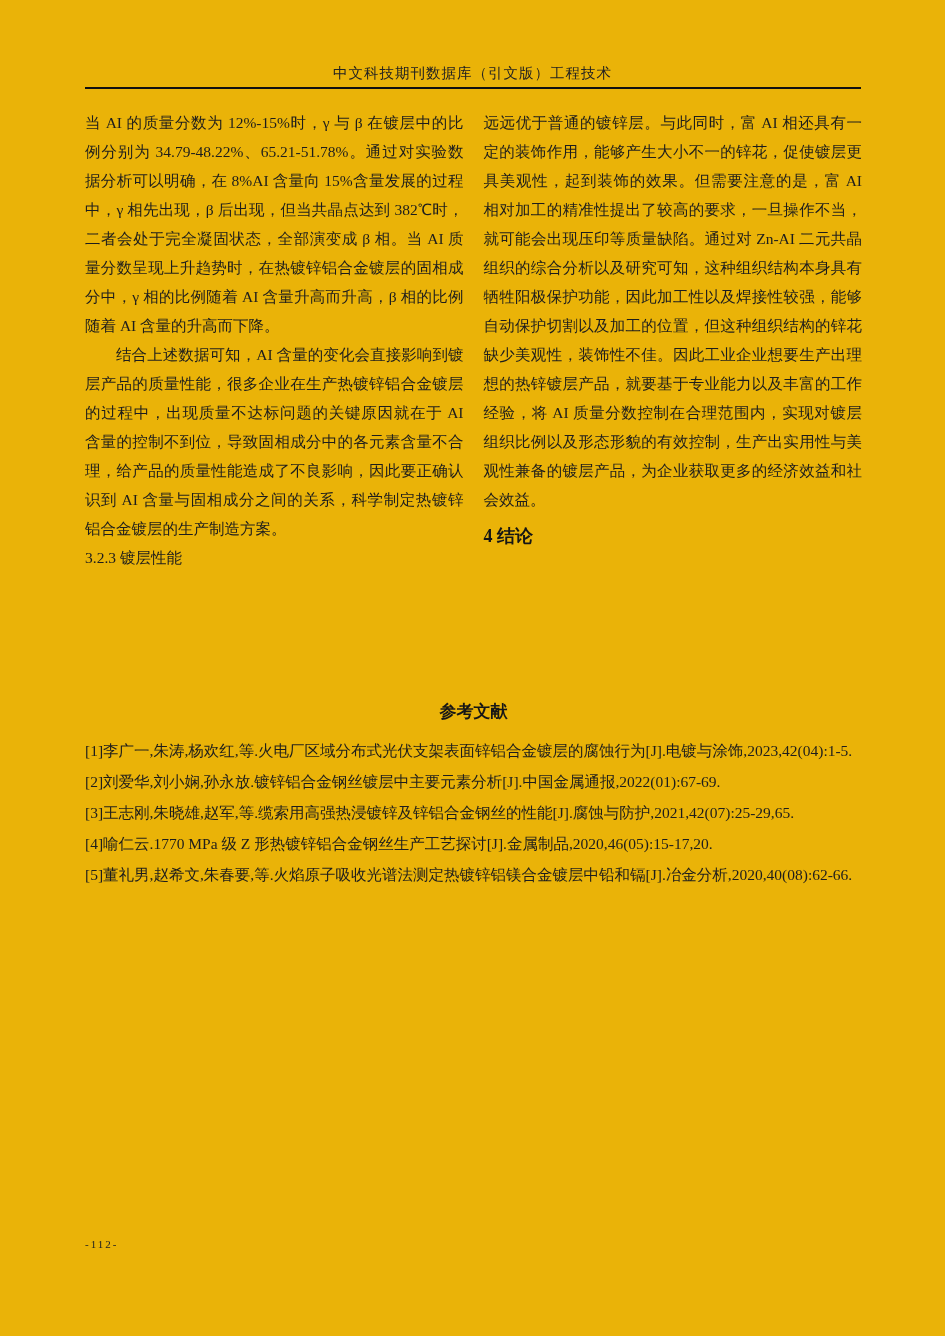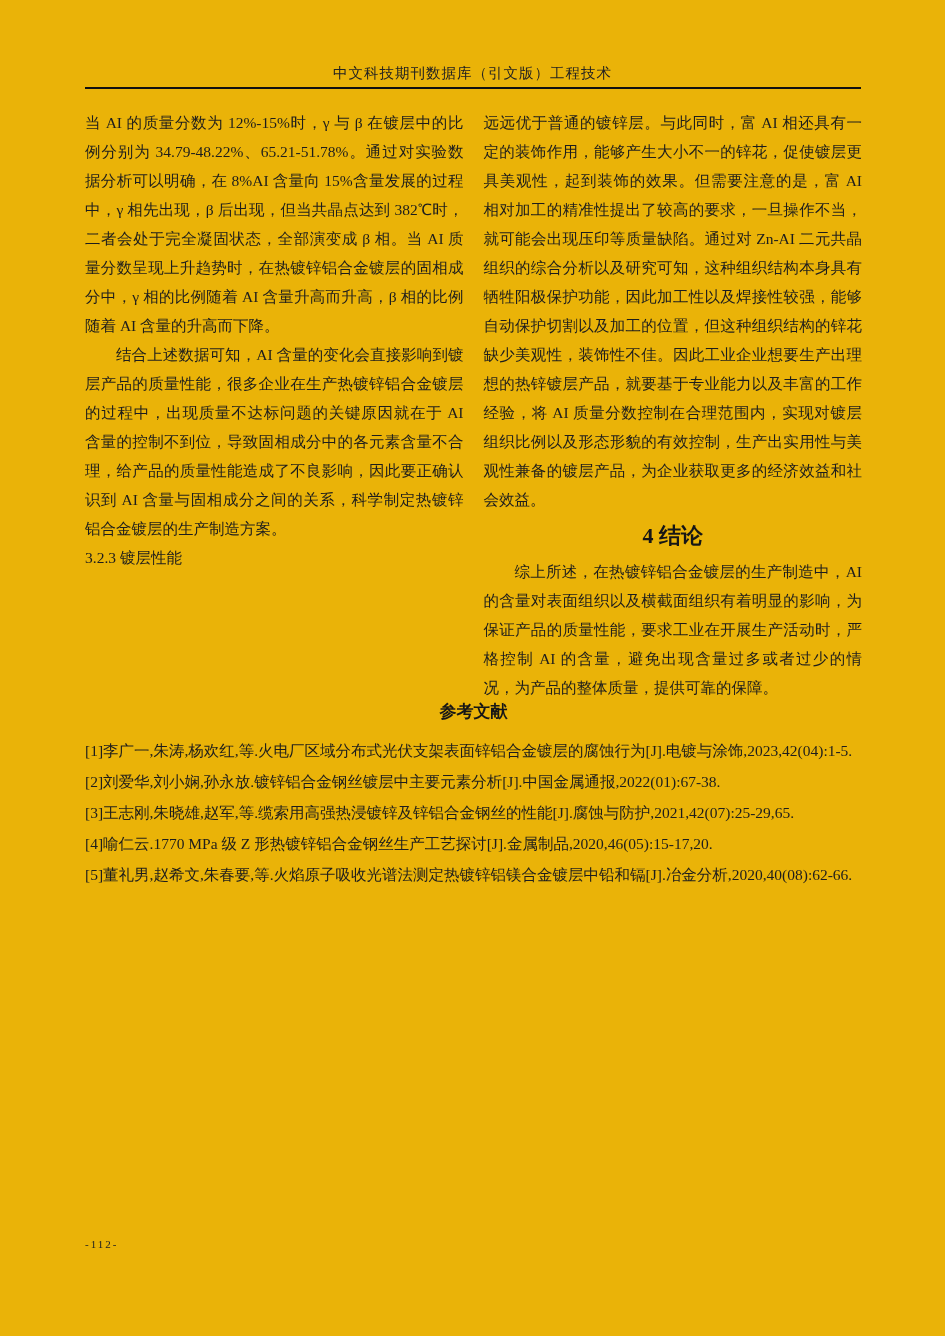--- a/index.html
+++ b/index.html
@@ -27,23 +27,23 @@
   .col {
     flex:1 1 0; min-width:0;
     font-size:15.5px; line-height:29px;
     text-align:justify;
   }
   .col p { margin:0;font-family:Liberation Serif, serif; }
   .indent { text-indent:2em; }
   .subheading { margin:0; }
   .section-heading {
     font-family:"Liberation Sans","DejaVu Sans",sans-serif;
-    font-weight:bold; font-size:22px; line-height:24px;
+    font-weight:bold; font-size:18px; line-height:24px;
     margin:10px 0 9px 0 !important;
-    text-align:center; color:#161616;
+    text-align:left; color:#161616;
   }
   .references {
     position:absolute; top:700px; left:85px; width:777px;
   }
   .ref-title {
     font-family:"Liberation Sans","DejaVu Sans",sans-serif;
     font-weight:bold; font-size:17px; text-align:center;
     margin:0 0 12px 0; color:#161616;
   }
   .ref-list p {
@@ -68,30 +68,29 @@
 
     <div class="col">
       <p>当 AI 的质量分数为 12%-15%时，γ 与 β 在镀层中的比例分别为 34.79-48.22%、65.21-51.78%。通过对实验数据分析可以明确，在 8%AI 含量向 15%含量发展的过程中，γ 相先出现，β 后出现，但当共晶点达到 382℃时，二者会处于完全凝固状态，全部演变成 β 相。当 AI 质量分数呈现上升趋势时，在热镀锌铝合金镀层的固相成分中，γ 相的比例随着 AI 含量升高而升高，β 相的比例随着 AI 含量的升高而下降。</p>
       <p class="indent">结合上述数据可知，AI 含量的变化会直接影响到镀层产品的质量性能，很多企业在生产热镀锌铝合金镀层的过程中，出现质量不达标问题的关键原因就在于 AI 含量的控制不到位，导致固相成分中的各元素含量不合理，给产品的质量性能造成了不良影响，因此要正确认识到 AI 含量与固相成分之间的关系，科学制定热镀锌铝合金镀层的生产制造方案。</p>
       <p class="subheading">3.2.3 镀层性能</p>
     </div>
 
     <div class="col">
       <p>远远优于普通的镀锌层。与此同时，富 AI 相还具有一定的装饰作用，能够产生大小不一的锌花，促使镀层更具美观性，起到装饰的效果。但需要注意的是，富 AI 相对加工的精准性提出了较高的要求，一旦操作不当，就可能会出现压印等质量缺陷。通过对 Zn-AI 二元共晶组织的综合分析以及研究可知，这种组织结构本身具有牺牲阳极保护功能，因此加工性以及焊接性较强，能够自动保护切割以及加工的位置，但这种组织结构的锌花缺少美观性，装饰性不佳。因此工业企业想要生产出理想的热锌镀层产品，就要基于专业能力以及丰富的工作经验，将 AI 质量分数控制在合理范围内，实现对镀层组织比例以及形态形貌的有效控制，生产出实用性与美观性兼备的镀层产品，为企业获取更多的经济效益和社会效益。</p>
       <p class="section-heading">4 结论</p>
-      <p class="indent">综上所述，在热镀锌铝合金镀层的生产制造中，AI 的含量对表面组织以及横截面组织有着明显的影响，为保证产品的质量性能，要求工业在开展生产活动时，严格控制 AI 的含量，避免出现含量过多或者过少的情况，为产品的整体质量，提供可靠的保障。</p>
     </div>
 
   </div>
 
   <div class="references">
     <p class="ref-title">参考文献</p>
     <div class="ref-list">
       <p>[1]李广一,朱涛,杨欢红,等.火电厂区域分布式光伏支架表面锌铝合金镀层的腐蚀行为[J].电镀与涂饰,2023,42(04):1-5.</p>
-      <p>[2]刘爱华,刘小娴,孙永放.镀锌铝合金钢丝镀层中主要元素分析[J].中国金属通报,2022(01):67-38.</p>
+      <p>[2]刘爱华,刘小娴,孙永放.镀锌铝合金钢丝镀层中主要元素分析[J].中国金属通报,2022(01):67-69.</p>
       <p>[3]王志刚,朱晓雄,赵军,等.缆索用高强热浸镀锌及锌铝合金钢丝的性能[J].腐蚀与防护,2021,42(07):25-29,65.</p>
       <p>[4]喻仁云.1770 MPa 级 Z 形热镀锌铝合金钢丝生产工艺探讨[J].金属制品,2020,46(05):15-17,20.</p>
       <p>[5]董礼男,赵希文,朱春要,等.火焰原子吸收光谱法测定热镀锌铝镁合金镀层中铅和镉[J].冶金分析,2020,40(08):62-66.</p>
     </div>
   </div>
 
   <div class="footer-page">-112-</div>
 
 </div>
 

